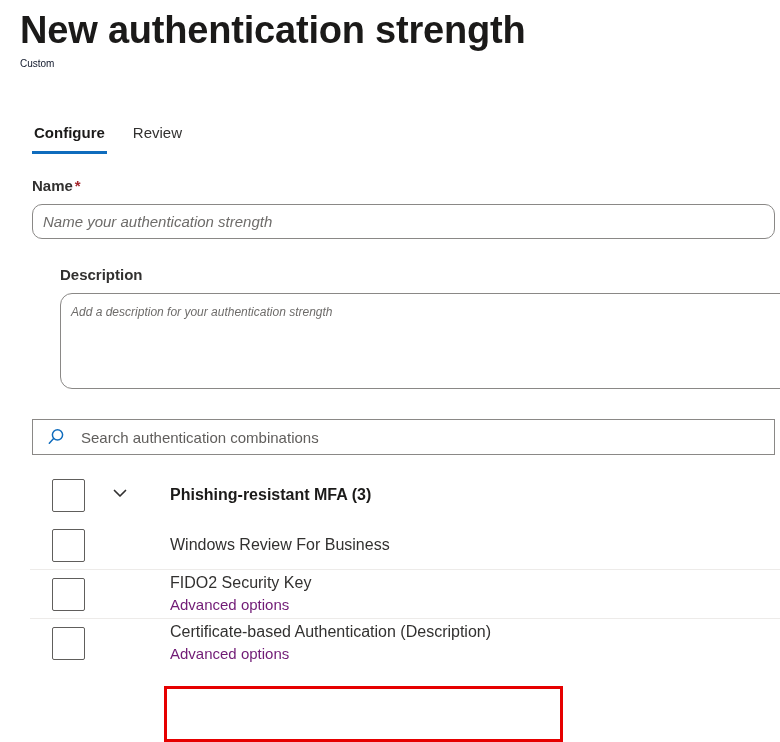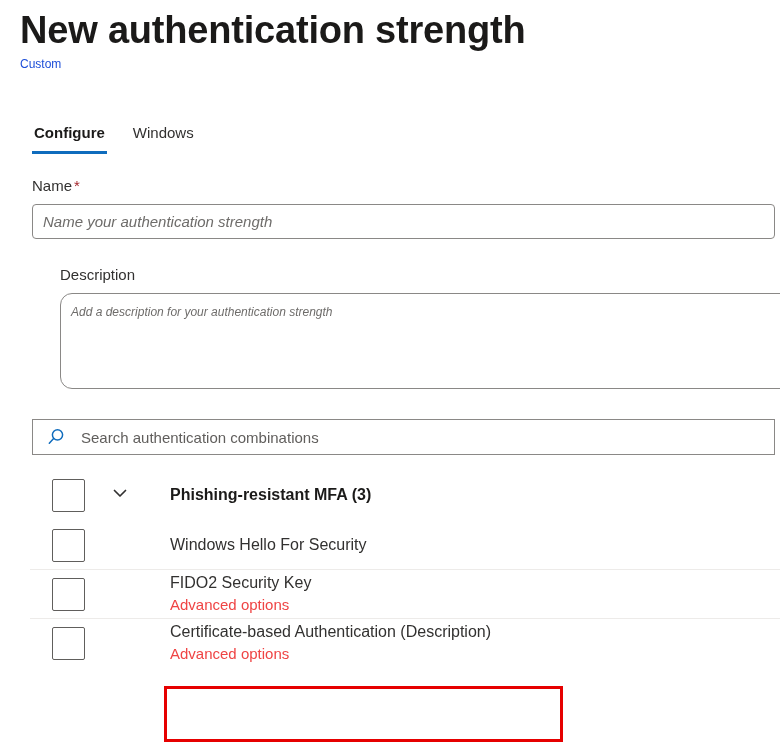--- a/index.html
+++ b/index.html
@@ -22,23 +22,23 @@
   }
   .page-title {
     font-size: 38px;
     font-weight: 600;
     line-height: 40px;
     letter-spacing: -0.2px;
     color: #1b1a19;
     margin: 0;
   }
   .page-subtitle {
-    font-size: 12px;
+    font-size: 10px;
     line-height: 20px;
-    color: #1d4ed8;
+    color: #0f172a;
     margin: 4px 0 0 0;
   }
 
   
   .tabs {
     display: flex;
     align-items: flex-end;
     gap: 24px;
     margin: 46px 0 0 32px;
     height: 34px;
@@ -69,39 +69,40 @@
   
   .form-area {
     margin-top: 22px;
     padding: 0 5px 0 32px;
   }
   .field-label {
     font-size: 15px;
     line-height: 20px;
     color: #323130;
     margin-bottom: 8px;
+    font-weight: bold;
   }
   .req-star {
     color: #a4262c;
     font-size: 15px;
     margin-left: 2px;
   }
   .text-input {
     box-sizing: border-box;
     display: block;
     width: 743px;
     height: 35px;
     border: 1px solid #8a8886;
     background: #ffffff;
     font-family: "Liberation Sans", sans-serif;
     font-size: 15px;
     color: #323130;
     padding: 0 10px;
     outline: none;
-    border-radius: 4px;
+    border-radius: 10px;
   }
   .text-area {
     box-sizing: border-box;
     display: block;
     width: 743px;
     height: 96px;
     border: 1px solid #8a8886;
     background: #ffffff;
     font-family: "Liberation Sans", sans-serif;
     font-size: 12px;
@@ -205,21 +206,21 @@
     line-height: 22px;
     color: #323130;
   }
   .row-title.bold {
     font-weight: 700;
     color: #1b1a19;
   }
   .adv-link {
     font-size: 15px;
     line-height: 22px;
-    color: #ef4444;
+    color: #701a75;
     text-decoration: none;
     cursor: pointer;
     width: max-content;
   }
 
   
   .highlight-box {
     position: absolute;
     border: 3px solid #e60000;
     box-sizing: border-box;
@@ -232,21 +233,21 @@
 <div class="page-header">
   <h1 class="page-title">New authentication strength</h1>
   <div class="page-subtitle">Custom</div>
 </div>
 
 <div class="tabs">
   <div class="tab active">
     <span>Configure</span>
   </div>
   <div class="tab">
-    <span>Windows</span>
+    <span>Review</span>
   </div>
 </div>
 
 <div class="form-area">
 
   <div class="field-block">
     <div class="field-label">
       <span>Name</span><span class="req-star">*</span>
     </div>
     <input class="text-input" type="text" placeholder="Name your authentication strength" style="">
@@ -281,21 +282,21 @@
     </div>
     <div class="row-text">
       <div class="row-title bold">Phishing-resistant MFA (3)</div>
     </div>
   </div>
 
   <div class="combo-row">
     <div class="checkbox"></div>
     <div class="spacer-cell"></div>
     <div class="row-text">
-      <div class="row-title">Windows Hello For Security</div>
+      <div class="row-title">Windows Review For Business</div>
     </div>
   </div>
 
   <div class="combo-row with-divider">
     <div class="checkbox"></div>
     <div class="spacer-cell"></div>
     <div class="row-text">
       <div class="row-title">FIDO2 Security Key</div>
       <a class="adv-link">Advanced options</a>
     </div>

